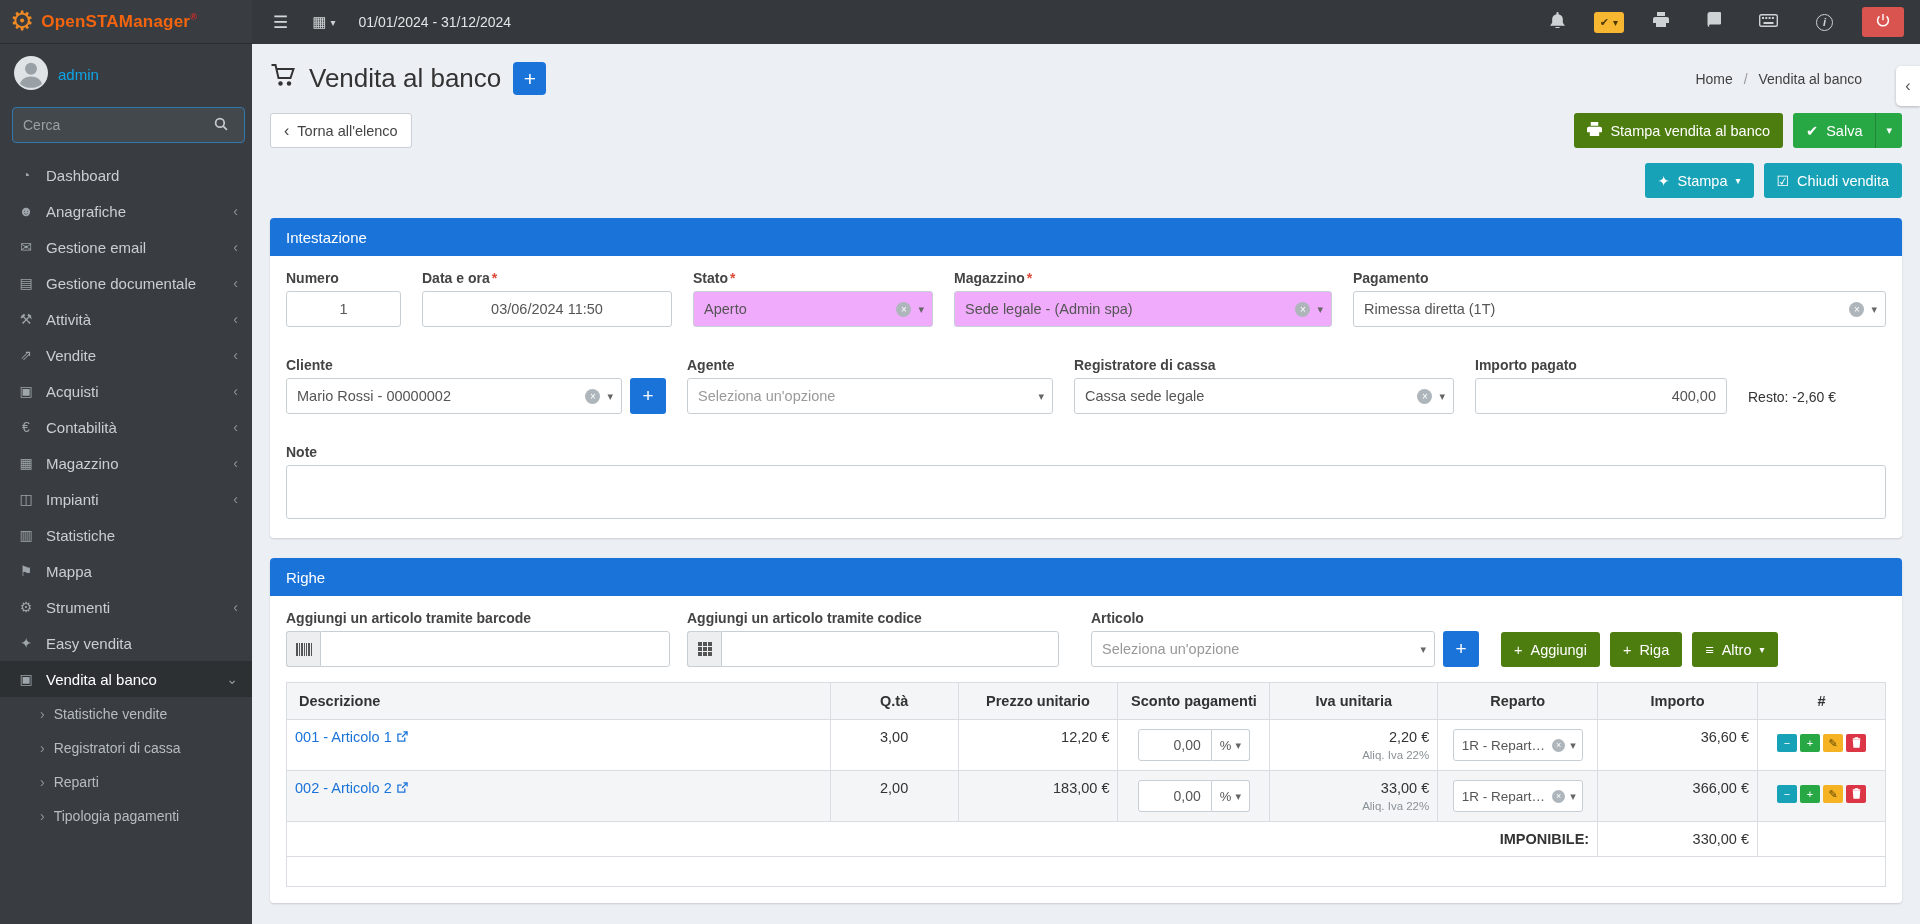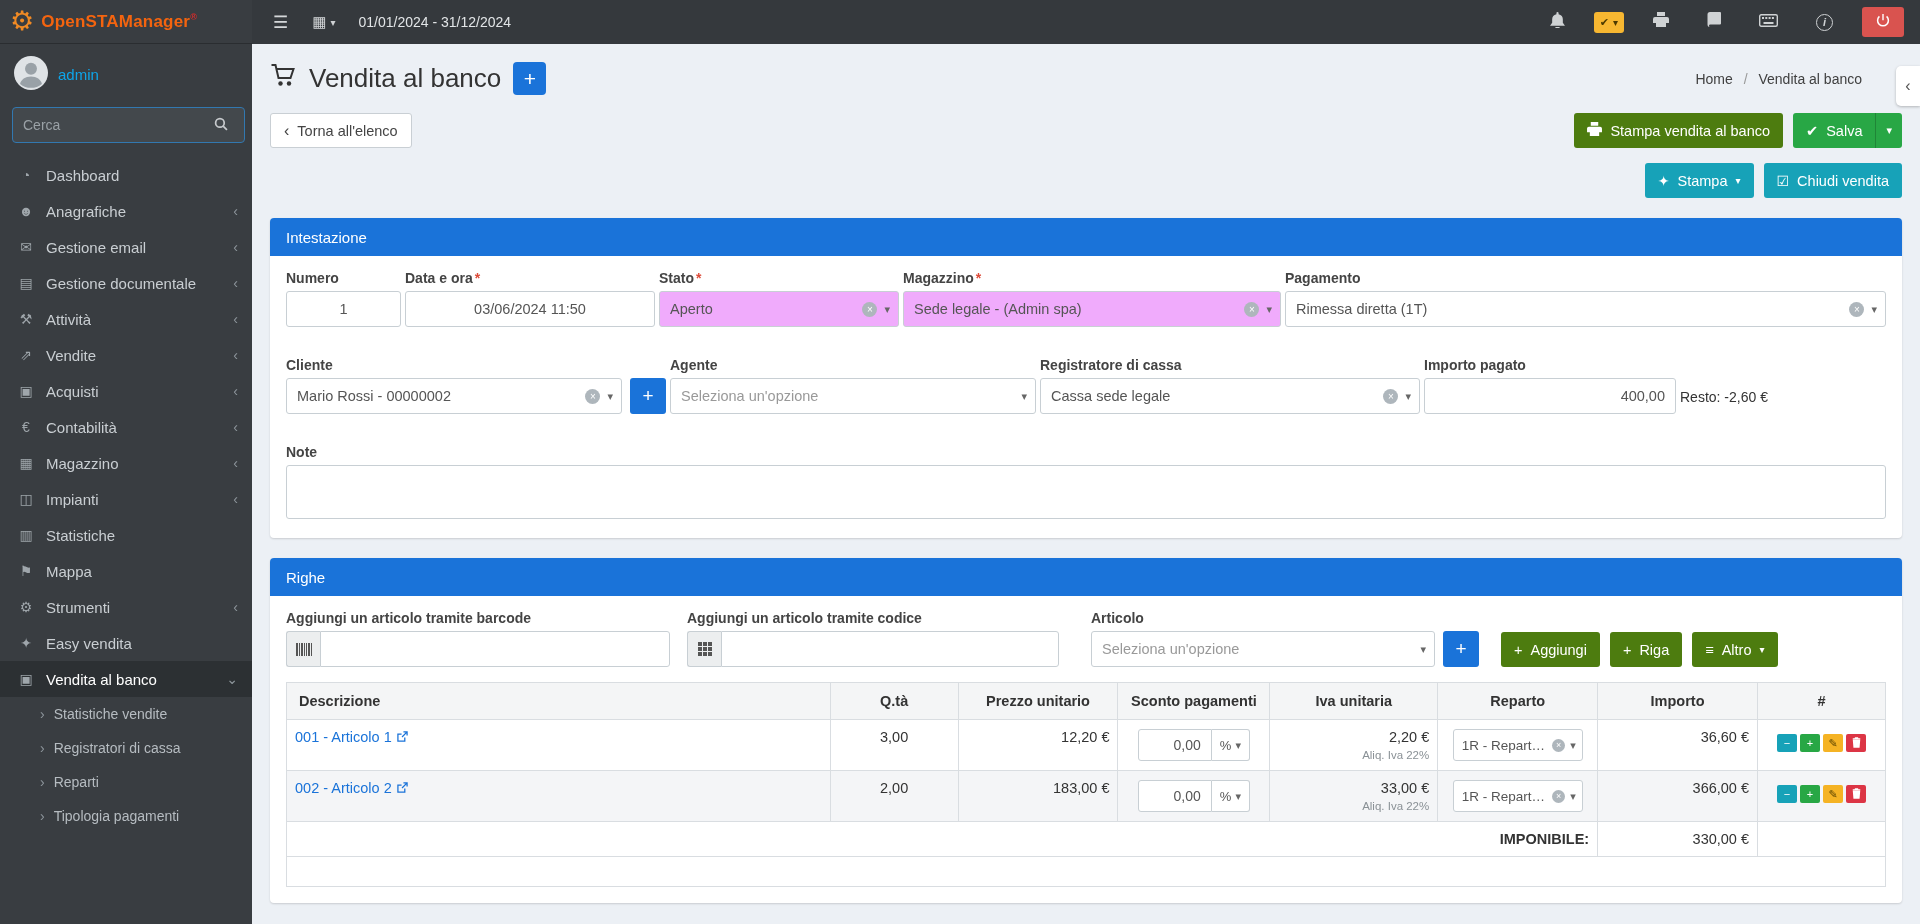--- a/index.html
+++ b/index.html
@@ -64,21 +64,21 @@
   .btn-group .btn:first-child{border-radius:3px 0 0 3px}
   .btn-group .btn-caret{border-radius:0 3px 3px 0;border-left:1px solid rgba(0,0,0,.2);padding:0 10px;font-size:11px}
   .chev{font-size:16px;line-height:1}
   .glyph{font-size:14px;line-height:1}
 
   
   .panel{background:#fff;border-radius:4px;box-shadow:0 1px 2px rgba(0,0,0,.15);margin-top:20px;overflow:hidden}
   .panel-heading{background:#1a73d9;color:#fff;height:38px;display:flex;align-items:center;padding:15px 16px;font-size:15px}
   .panel-body{padding:14px 16px 16px}
 
-  .form-row{display:flex;gap:4px;align-items:flex-end}
+  .form-row{display:flex;gap:21px;align-items:flex-end}
   .form-row + .form-row{margin-top:30px}
   .field label{display:block;font-size:14px;font-weight:600;color:#444;margin-bottom:5px;white-space:nowrap}
   .req{color:#dd4b39;margin-left:2px}
   .input{height:36px;width:100%;border:1px solid #c8cfd4;border-radius:3px;padding:0 10px;font:inherit;font-size:14.5px;color:#555;background:#fff}
   .center{text-align:center}.rightal{text-align:right}
   .f-numero{flex:0 0 115px}.f-data{flex:0 0 250px}.f-stato{flex:0 0 240px}.f-magazzino{flex:0 0 378px}.f-pagamento{flex:1}
   .f-cliente{flex:0 0 380px}.f-agente{flex:0 0 366px}.f-registratore{flex:0 0 380px}.f-importo{flex:0 0 252px}
   .resto{padding-bottom:9px;font-size:14px;color:#333;white-space:nowrap}
 
   .s2{display:flex;align-items:center;height:36px;background:#fff;border:1px solid #c8cfd4;border-radius:3px;padding:0 8px 0 10px;gap:7px;cursor:pointer;min-width:0}

